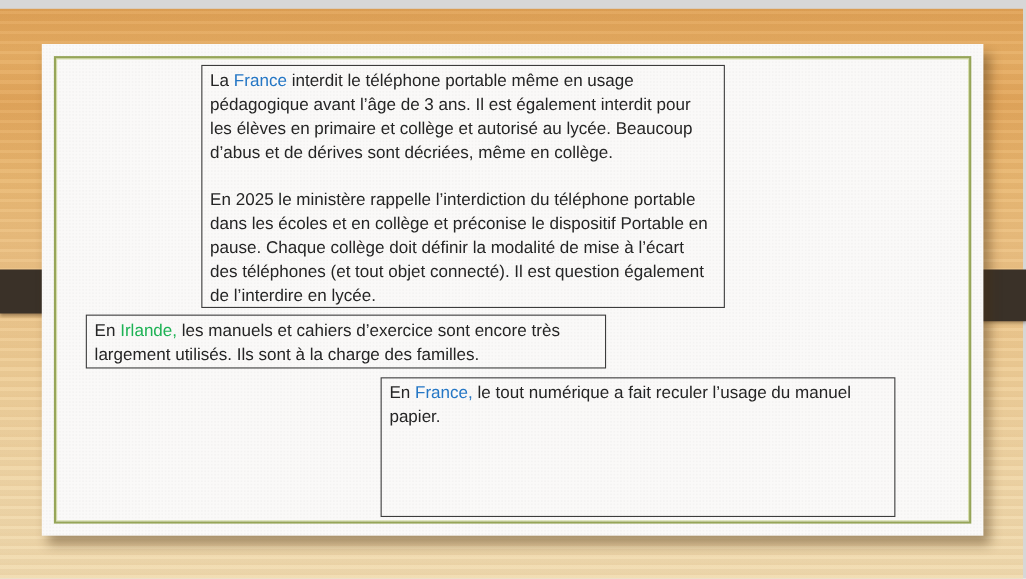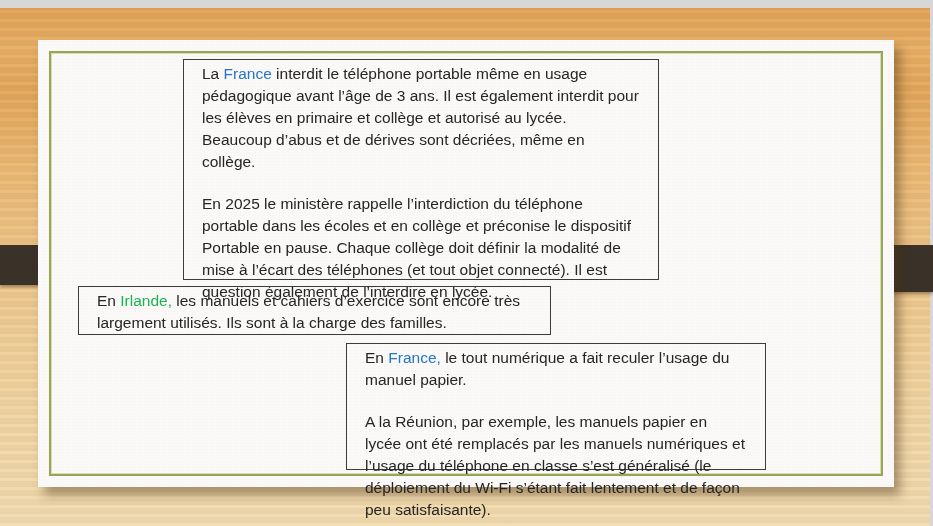--- a/index.html
+++ b/index.html
@@ -50,32 +50,32 @@
   .ribbon-right{left:871px;top:245px;width:62px;height:47px;}
   .ribbon-right::after{
     content:"";position:absolute;left:-1px;top:-4px;bottom:-4px;width:7px;
     background:#2f271f;border-radius:4px;
   }
 
   
   .tbox{
     position:absolute;
     border:1px solid #3c3c3c;
-    padding:3px 18px;
+    padding:3px 7px;
     box-sizing:border-box;
     color:#252525;
     font-size:15.5px;
     line-height:22px;
     background:transparent;
   }
   .tbox p{margin:0;}
   .tbox p + p{margin-top:20px;}
   .box-1{left:145px;top:19px;width:476px;height:221px;}
   .box-2{left:40px;top:246px;width:473px;height:49px;}
-  .box-3{left:308px;top:303px;width:420px;height:127px;}
+  .box-3{left:308px;top:303px;width:468px;height:127px;}
 
   .kw-blue{color:#2577c5;}
   .kw-green{color:#1db254;margin-top:35px;}
 </style>
 </head>
 <body>
 
 <div class="stage">
   <div class="wood"></div>
 
@@ -89,16 +89,15 @@
       <p><span>La </span><span class="kw-blue">France</span><span> interdit le téléphone portable même en usage pédagogique avant l’âge de 3 ans. Il est également interdit pour les élèves en primaire et collège et autorisé au lycée. Beaucoup d’abus et de dérives sont décriées, même en collège.</span></p>
       <p><span>En 2025 le ministère rappelle l’interdiction du téléphone portable dans les écoles et en collège et préconise le dispositif Portable en pause. Chaque collège doit définir la modalité de mise à l’écart des téléphones (et tout objet connecté). Il est question également de l’interdire en lycée.</span></p>
     </div>
 
     <div class="tbox box-2">
       <p><span>En </span><span class="kw-green">Irlande,</span><span> les manuels et cahiers d’exercice sont encore très largement utilisés. Ils sont à la charge des familles.</span></p>
     </div>
 
     <div class="tbox box-3">
       <p><span>En </span><span class="kw-blue">France,</span><span> le tout numérique a fait reculer l’usage du manuel papier.</span></p>
-      <p><span>A la Réunion, par exemple, les manuels papier en lycée ont été remplacés par les manuels numériques et l’usage du téléphone en classe s’est généralisé (le déploiement du Wi-Fi s’étant fait lentement et de façon peu satisfaisante).</span></p>
     </div>
   </div>
 </div>
 
 </body></html>

